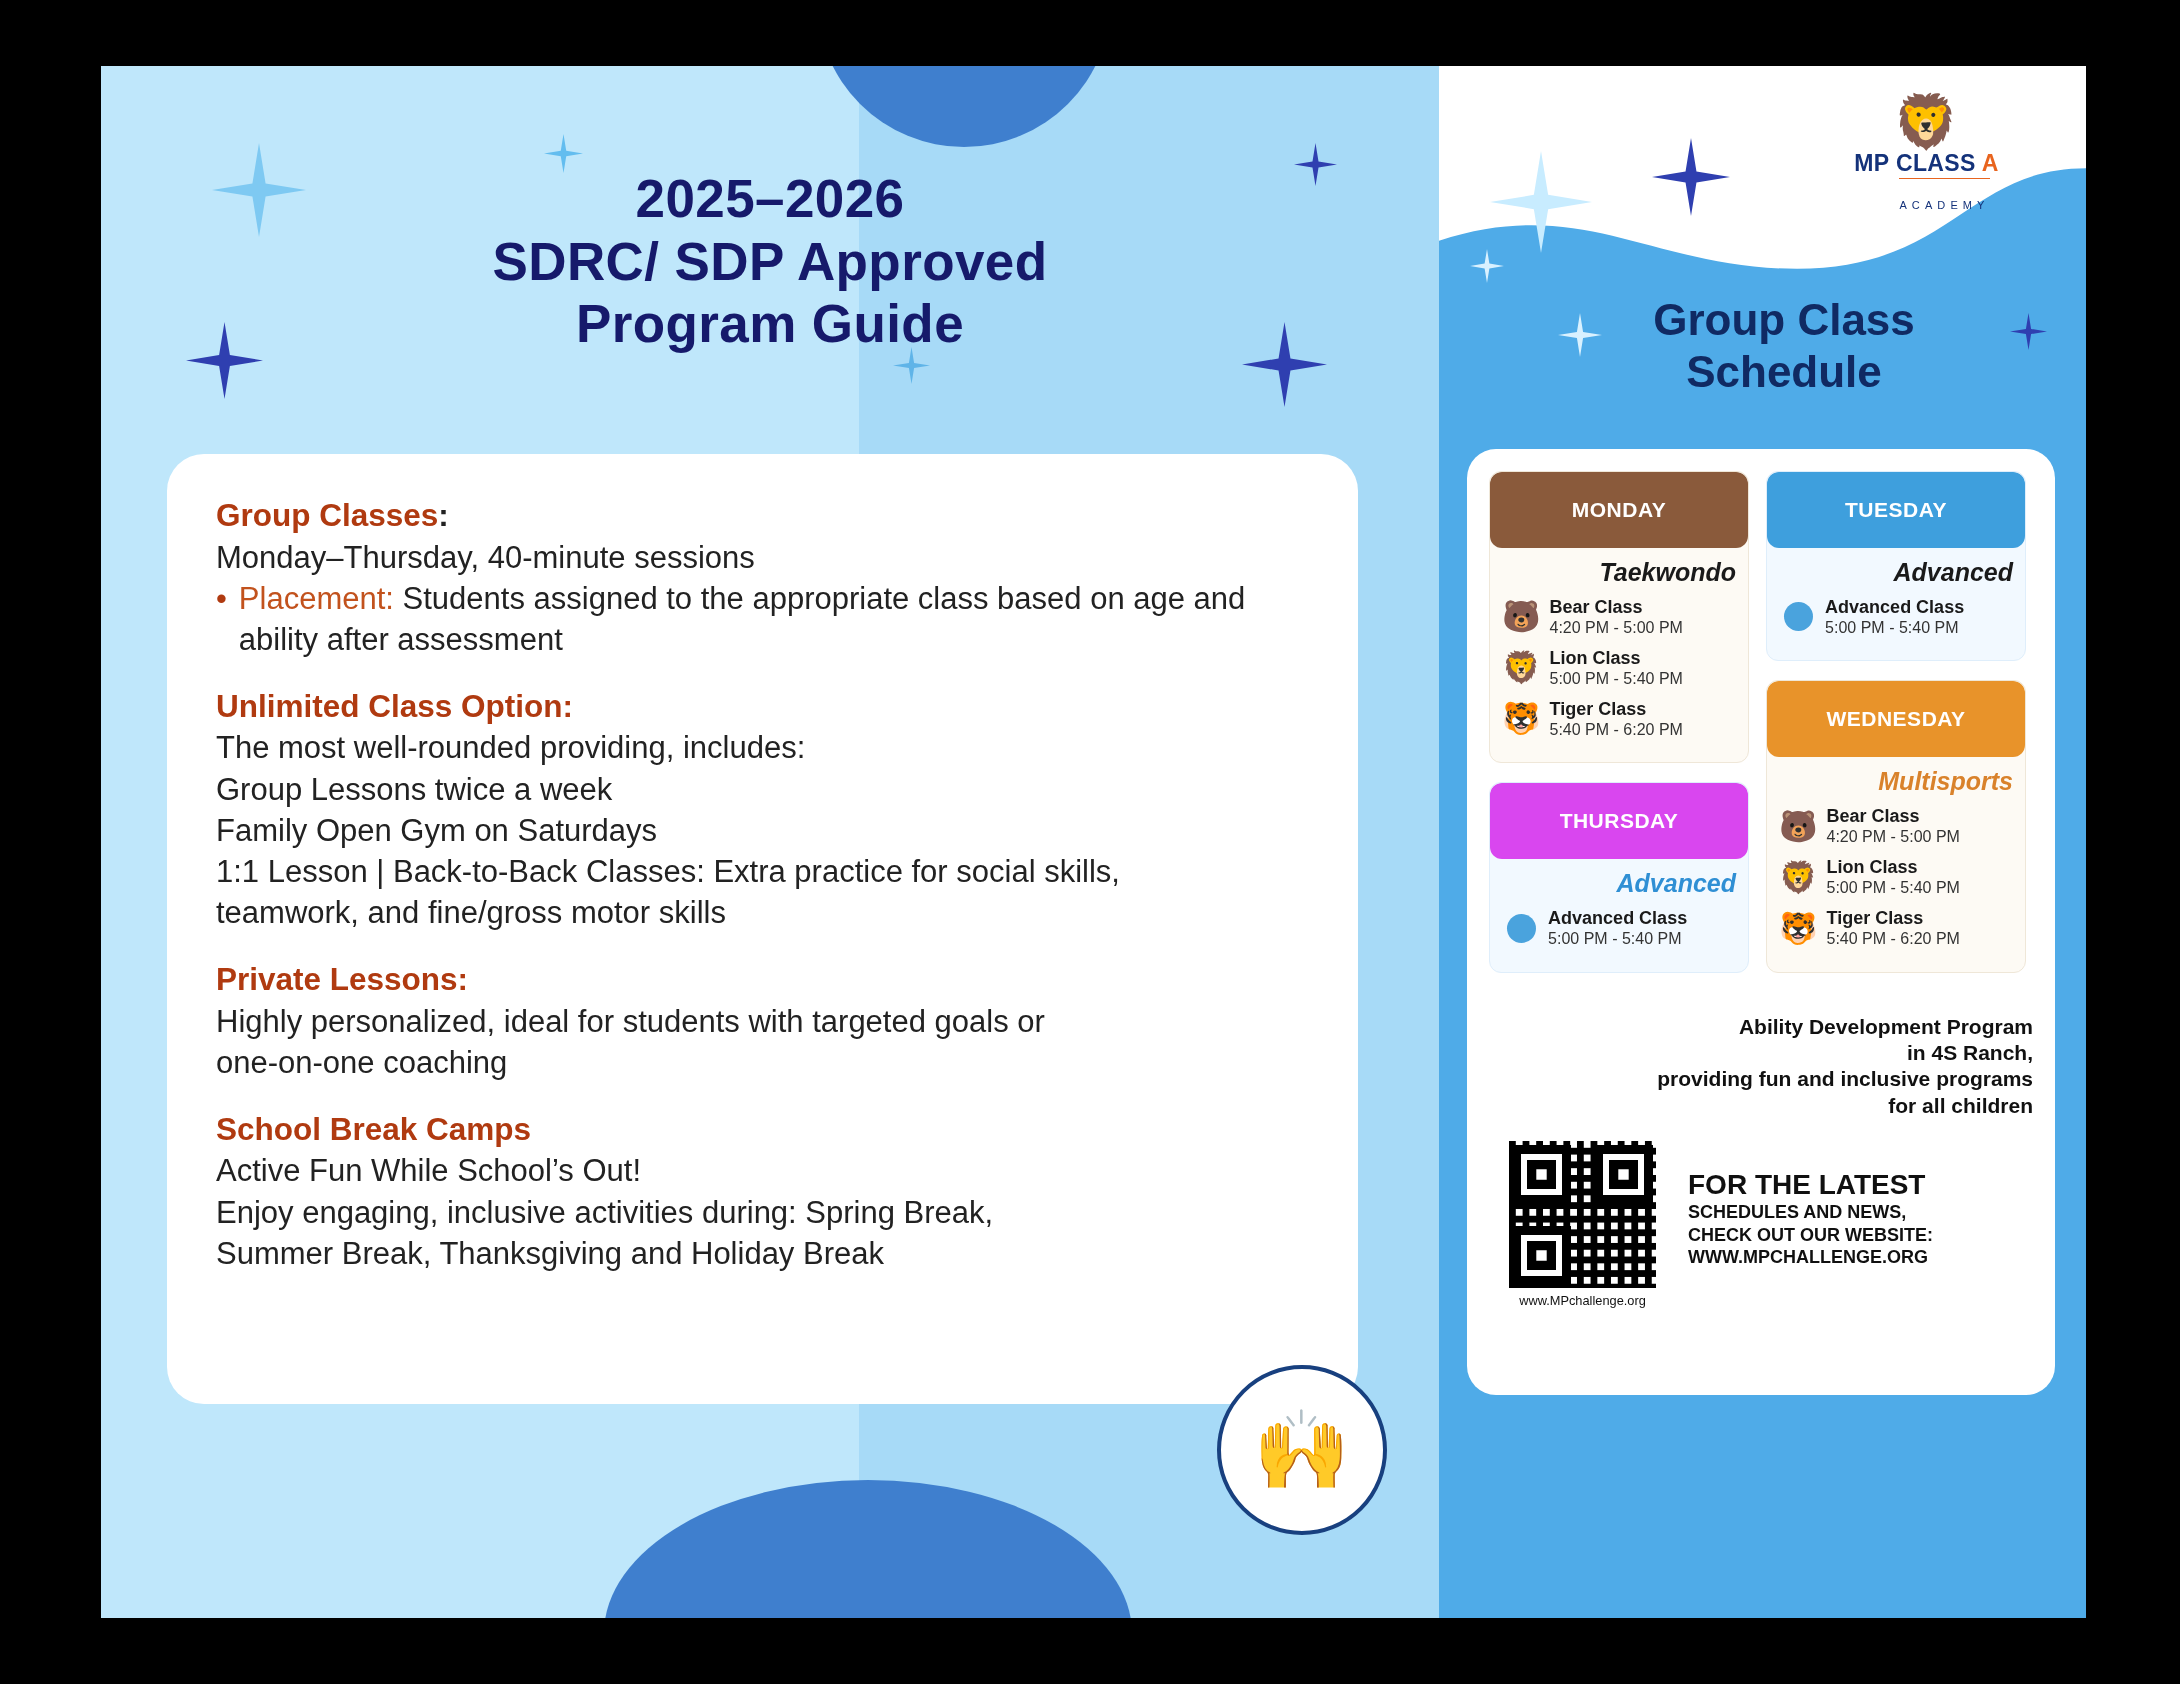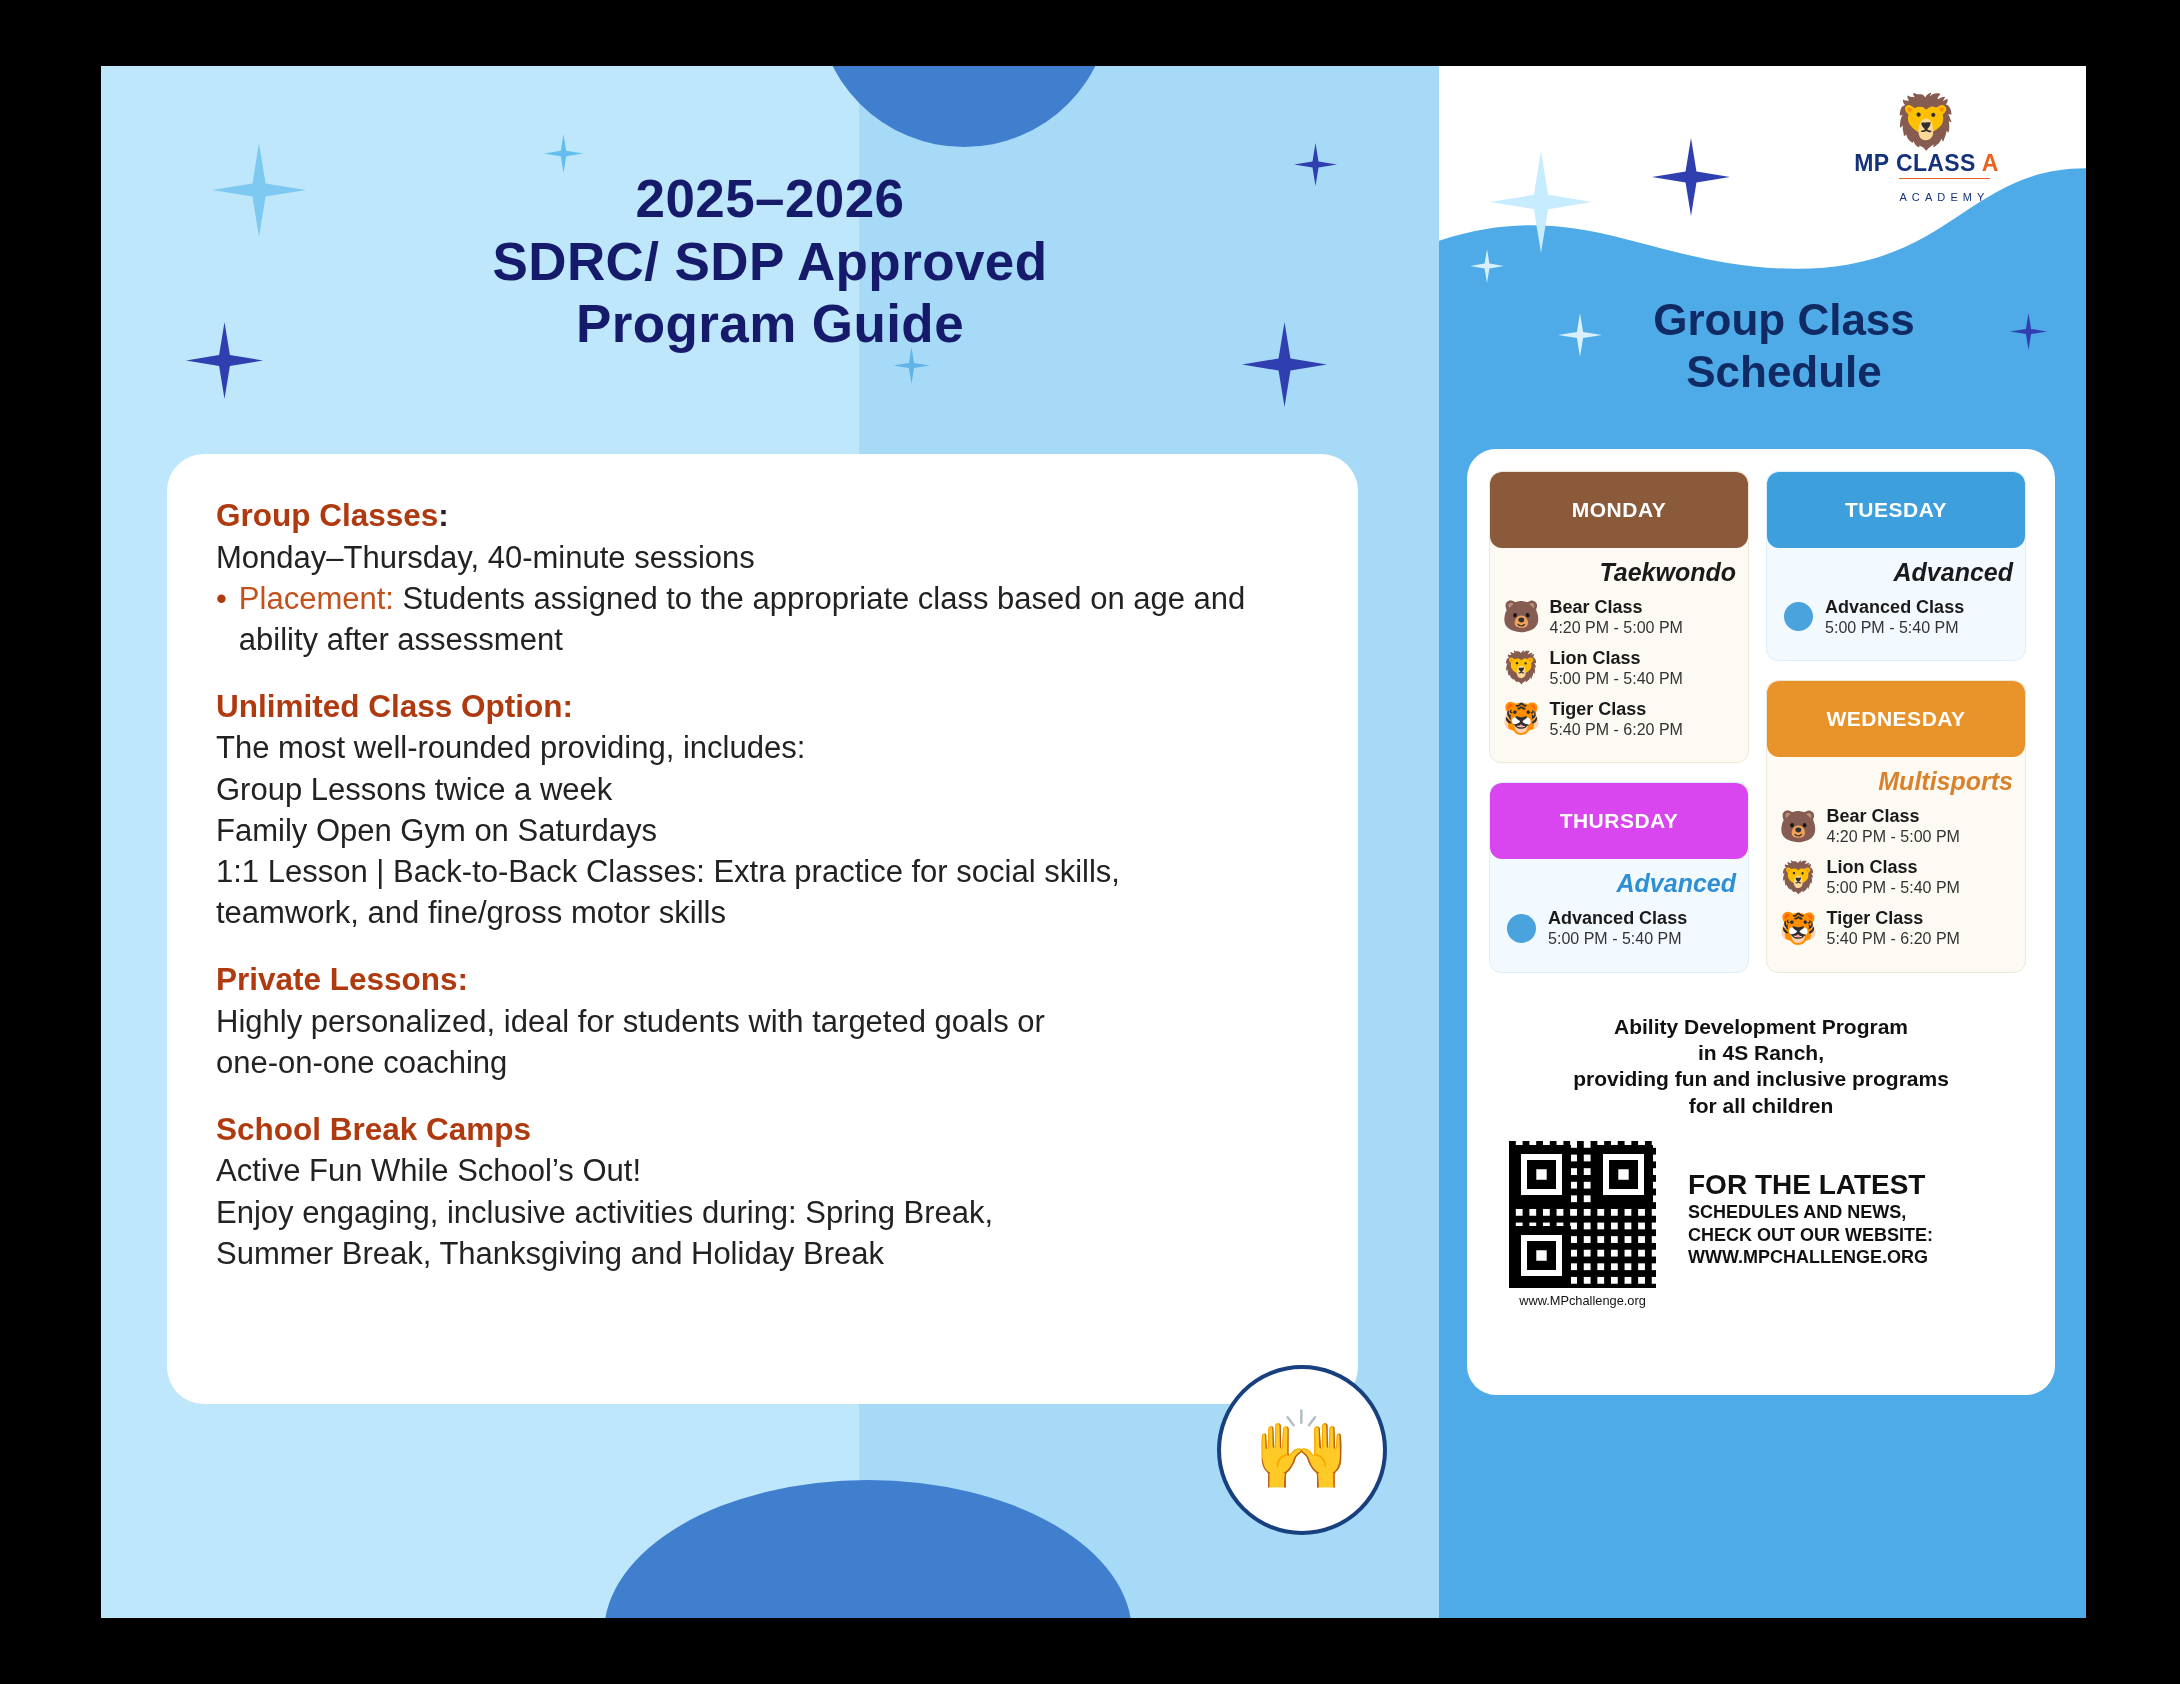--- a/index.html
+++ b/index.html
@@ -150,21 +150,21 @@
     letter-spacing: 0.4px;
     margin-top: 1.7px;
   }
   .logo-name .a { color: #e8641e; }
   .logo-sub {
     font-size: 11px;
     letter-spacing: 5.1px;
     color: #14327a;
     border-top: 1.7px solid #e8641e;
     display: inline-block;
-    padding-top: 12px;
+    padding-top: 20px;
     margin-top: 1.7px;
     margin-left: 36px;
   }
   .right-title {
     position: absolute;
     left: 0; top: 228px;
     width: 690px;
     text-align: center;
     color: #102a63;
     font-size: 44px;
@@ -243,21 +243,21 @@
     color: #1a1a1a;
     line-height: 1.25;
   }
   .cls-time {
     font-size: 16px;
     color: #333;
     line-height: 1.25;
   }
   .blurb {
     margin-top: 22px;
-    text-align: center;
+    text-align: right;
     font-weight: bold;
     font-size: 21px;
     color: #111;
     line-height: 1.26;
   }
   .footer-row {
     margin-top: 22px;
     display: flex;
     align-items: flex-start;
   }

